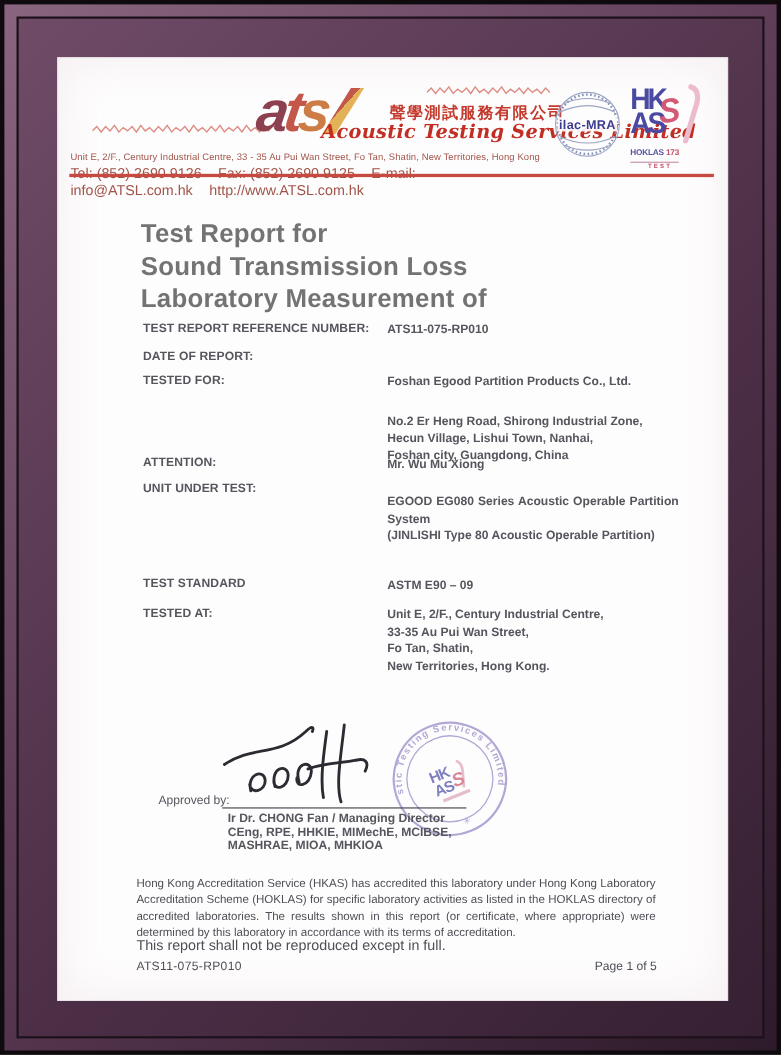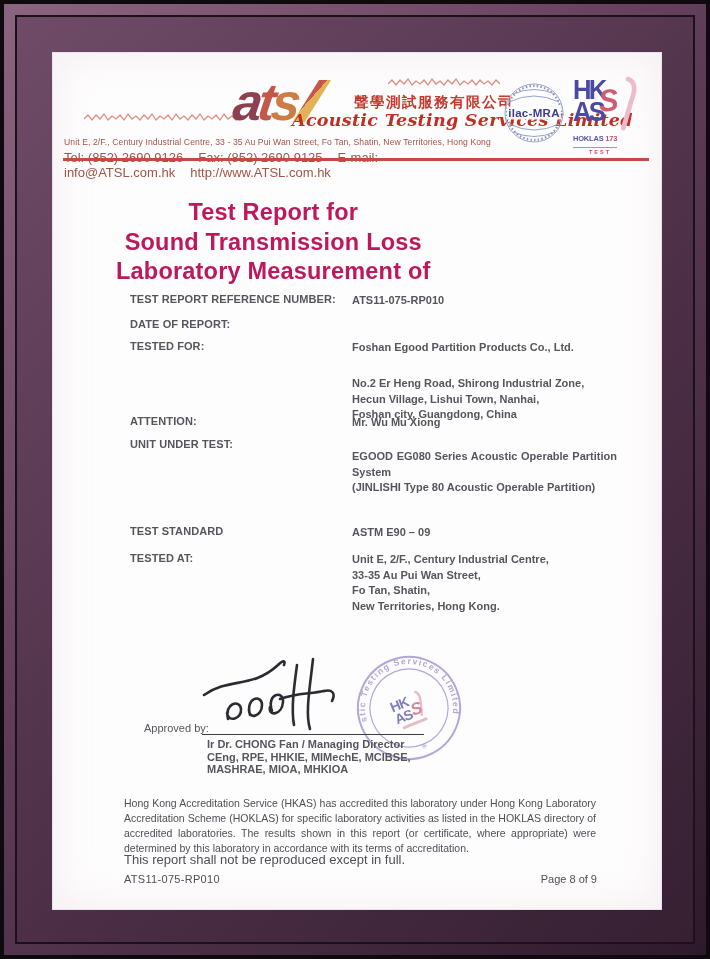--- a/index.html
+++ b/index.html
@@ -49,21 +49,21 @@
     letter-spacing:-3px;color:#4a4aa2;}
   .hkas-hk{top:0;} .hkas-as{top:22px;}
   .hkas-s{position:absolute;left:27px;top:4px;font-size:31px;font-style:italic;font-weight:800;
     color:#d25a74;transform:rotate(-6deg);}
   .hkas-swoosh{position:absolute;left:34px;top:-4px;}
   .hoklas{margin-top:8px;font-size:7.5px;font-weight:700;letter-spacing:-.2px;
     border-bottom:1px solid #c08ea4;display:inline-block;padding-bottom:4px;}
   .hoklas-name{color:#5656a6;} .hoklas-num{color:#c8506a;}
   .hoklas-test{display:block;font-size:5.5px;color:#c8506a;letter-spacing:2px;margin-left:16px;margin-top:1px;font-weight:700;}
   
-  .title{left:64px;top:146px;font-size:23.5px;line-height:29.5px;font-weight:700;color:#be185d;letter-spacing:.2px;text-align:center;}
+  .title{left:76px;top:146px;font-size:23.5px;line-height:29.5px;font-weight:700;color:#737373;letter-spacing:.2px;}
   
   .row-label{left:78px;width:215px;font-size:11px;font-weight:700;letter-spacing:.1px;}
   .row-value{left:300px;width:265px;font-size:11px;font-weight:700;line-height:15.5px;white-space:pre-line;}
   .justify{text-align:justify;margin-top:11px;}
   
   .approved-label{left:92px;top:670px;font-size:11px;}
   .sig-line{left:150px;top:682px;width:222px;border-top:1.5px solid #3c3c44;}
   .signatory{left:155px;top:686px;font-size:11px;font-weight:700;line-height:12.5px;}
   .sig-svg{left:146px;top:597px;}
   .stamp-svg{left:302px;top:601px;opacity:.8;}
@@ -205,15 +205,15 @@
   <div class="abs sig-line"></div>
   <div class="abs signatory">
     <div>Ir Dr. CHONG Fan / Managing Director</div>
     <div>CEng, RPE, HHKIE, MIMechE, MCIBSE,</div>
     <div>MASHRAE, MIOA, MHKIOA</div>
   </div>
 
   <div class="abs footer-para">Hong Kong Accreditation Service (HKAS) has accredited this laboratory under Hong Kong Laboratory Accreditation Scheme (HOKLAS) for specific laboratory activities as listed in the HOKLAS directory of accredited laboratories. The results shown in this report (or certificate, where appropriate) were determined by this laboratory in accordance with its terms of accreditation.</div>
   <div class="abs footer-note">This report shall not be reproduced except in full.</div>
   <div class="abs footer-ref">ATS11-075-RP010</div>
-  <div class="abs footer-page">Page 8 of 9</div>
+  <div class="abs footer-page">Page 1 of 5</div>
 
 </div>
 
 </body></html>

